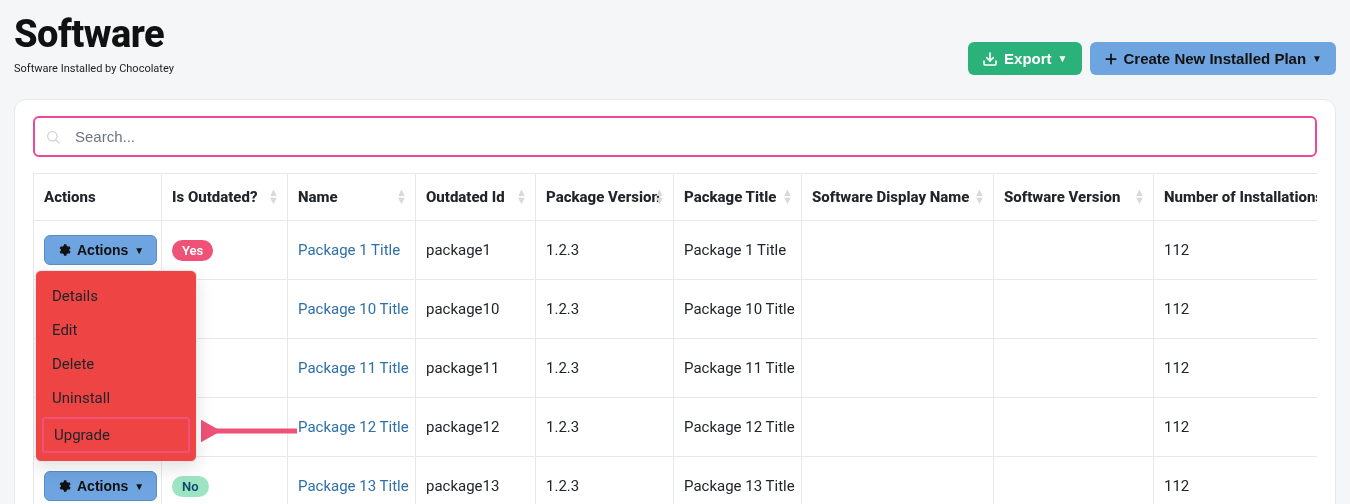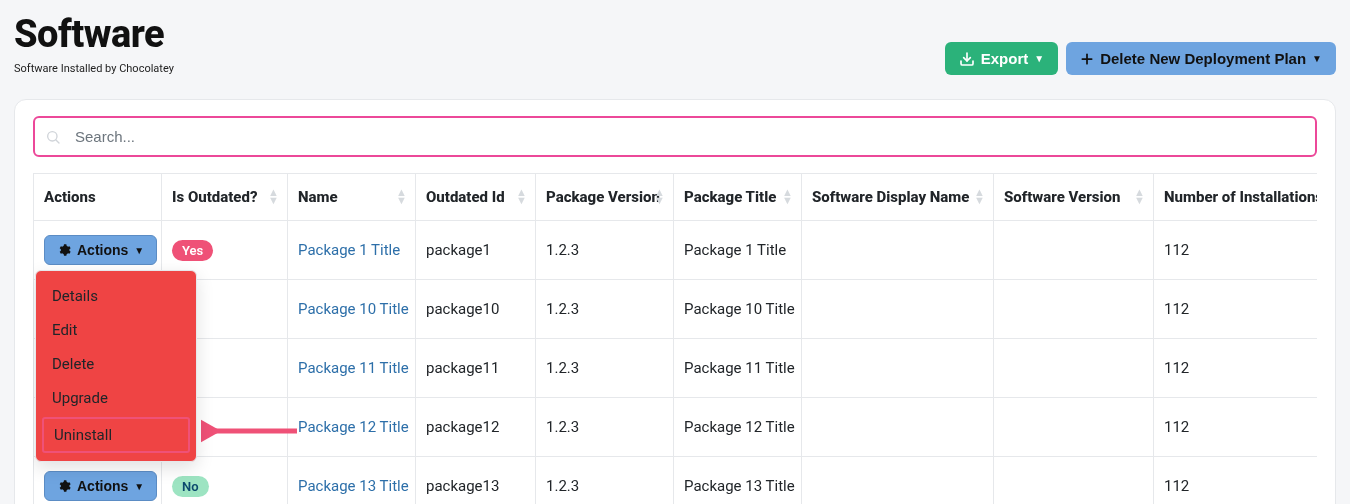--- a/index.html
+++ b/index.html
@@ -204,21 +204,21 @@
             <line x1="12" y1="15" x2="12" y2="3"></line>
           </svg>
         <span>Export</span>
         <span class="caret">▼</span>
       </button>
       <button class="btn btn-blue">
         <svg width="14" height="14" viewBox="0 0 24 24" fill="none" stroke="#111" stroke-width="3" stroke-linecap="round">
             <line x1="12" y1="4" x2="12" y2="20"></line>
             <line x1="4" y1="12" x2="20" y2="12"></line>
           </svg>
-        <span>Delete New Deployment Plan</span>
+        <span>Create New Installed Plan</span>
         <span class="caret">▼</span>
       </button>
     </div>
   </div>
 
   <div class="card">
     <div class="search-wrap">
       <svg viewBox="0 0 24 24" fill="none" stroke-width="2" stroke-linecap="round">
           <circle cx="11" cy="11" r="7"></circle>
           <line x1="21" y1="21" x2="16.5" y2="16.5"></line>
@@ -359,22 +359,22 @@
               <td><span></span></td>
               <td><span>112</span></td>
             </tr>
           </tbody>
       </table>
 
       <div class="dropdown" style="left:2px; top:97px;">
         <div class="dropdown-item">Details</div>
         <div class="dropdown-item">Edit</div>
         <div class="dropdown-item">Delete</div>
+        <div class="dropdown-item">Uninstall</div>
         <div class="dropdown-item">Upgrade</div>
-        <div class="dropdown-item">Uninstall</div>
       </div>
 
       <svg class="arrow-anno" style="left:168px; top:246px;" width="100" height="24" viewBox="0 0 100 24">
         <defs>
             <marker id="ah" markerWidth="9" markerHeight="9" refX="2" refY="4.5" orient="auto">
               <path d="M8,0 L0,4.5 L8,9 Z" fill="#ef5177"></path>
             </marker>
           </defs>
         <line x1="96" y1="12" x2="10" y2="12" stroke="#ef5177" stroke-width="5" marker-end="url(#ah)"></line>
       </svg>

